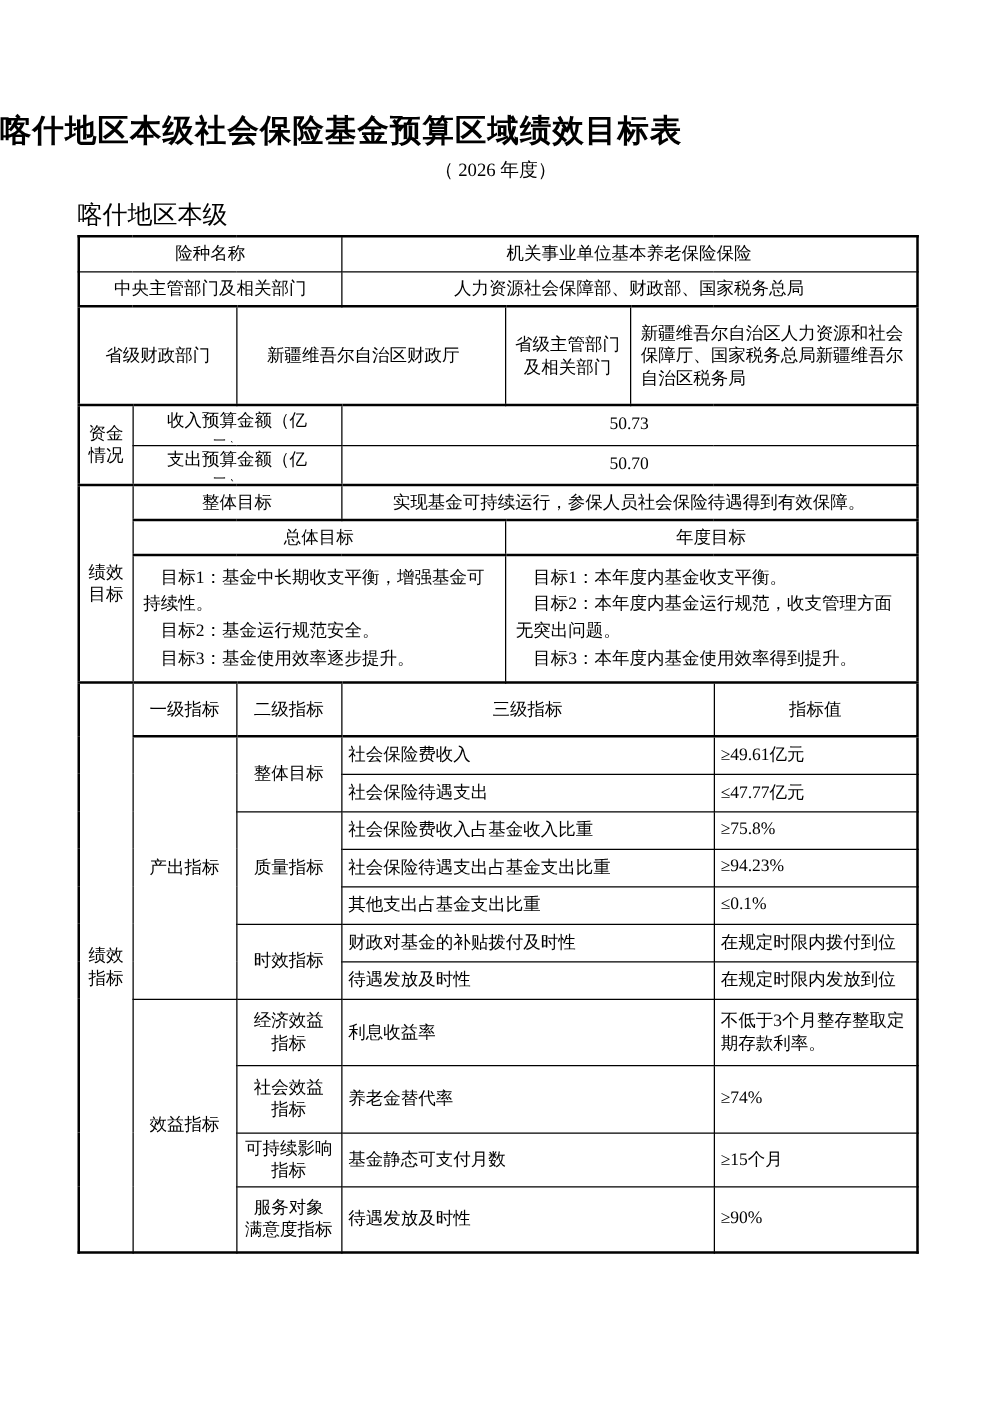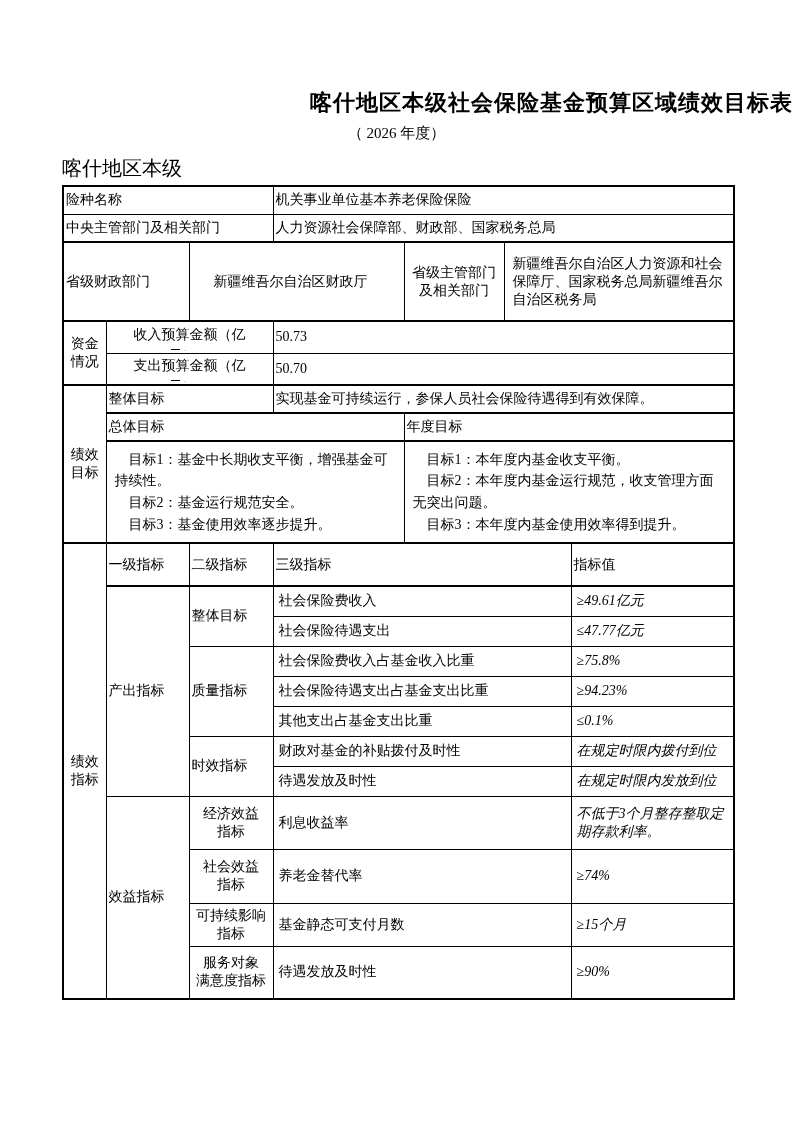--- a/index.html
+++ b/index.html
@@ -1,39 +1,39 @@
 <!DOCTYPE html>
 <html><head>
 <meta charset="utf-8">
 <style>
   html, body { margin: 0; padding: 0; background: #ffffff; }
   .sheet {
     width: 793px; height: 1122px; background: #ffffff; position: relative;
     font-family: "Liberation Serif", "DejaVu Serif", serif; color: #000;
     overflow: hidden;
   }
-  .title { padding-top: 88px; text-align: right; font-size: 22px; font-weight: bold; letter-spacing: 1px; }
+  .title { padding-top: 88px; text-align: left; font-size: 25px; font-weight: bold; letter-spacing: 1px; }
   .subtitle { text-align: center; font-size: 15px; margin-top: 6px; }
   .region { margin: 12px 0 3px 62px; font-size: 20px; }
   table.doc-table {
     margin-left: 62px; width: 671px; table-layout: fixed;
     border-collapse: collapse; border: 2px solid #000;
   }
   td {
     border: 1px solid #000; font-size: 14px; padding: 1px 2px;
     vertical-align: middle; overflow: hidden; word-break: break-all;
   }
   .bt2 { border-top: 2px solid #000; }
-  .c-center { }
+  .c-center { text-align: center; }
   .c-left { text-align: left; padding-left: 24px; }
   .pre { white-space: pre-line; text-align: center; }
   .wrap-val { text-align: left; padding: 2px 8px; }
   .goal-text { white-space: pre-wrap; text-align: left; padding: 2px 8px; line-height: 1.55; }
   .c-l3 { text-align: left; padding-left: 5px; }
-  .c-val { text-align: left; padding-left: 5px; font-style: italic; }
+  .c-val { text-align: left; padding-left: 5px; }
   .fund-cell { text-align: center; }
   .fund-label { width: 118px; margin: 0 auto; line-height: 21px; height: 27px; overflow: hidden; text-align: center; }
 </style>
 </head>
 <body>
 
 <div class="sheet">
   <div class="title">喀什地区本级社会保险基金预算区域绩效目标表</div>
   <div class="subtitle">（ 2026 年度）</div>
   <div class="region">喀什地区本级</div>

